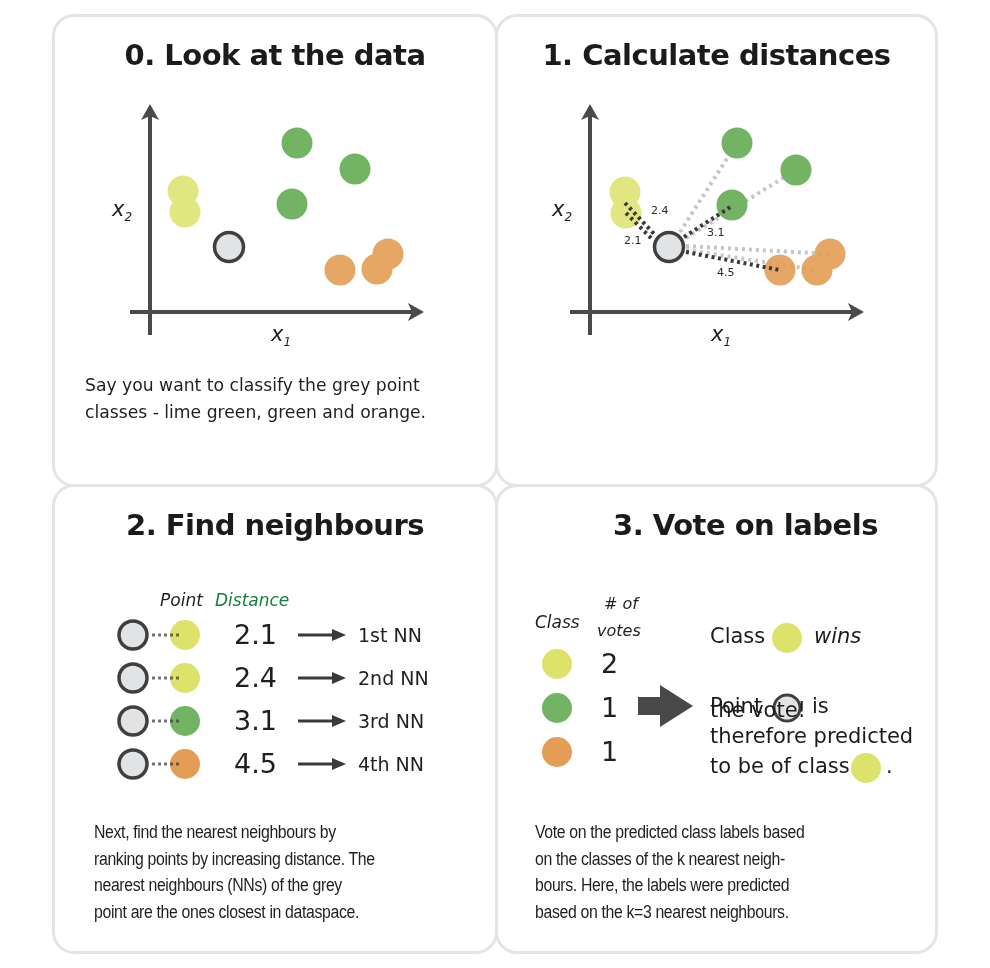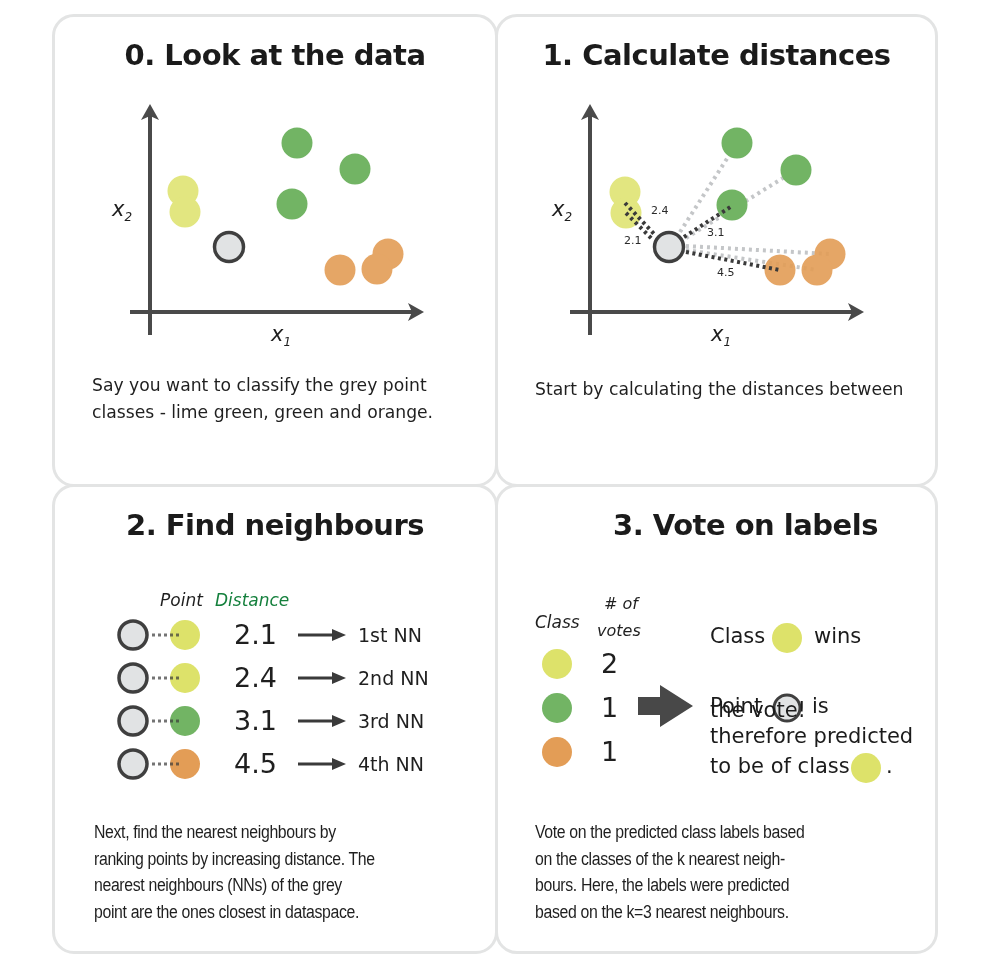--- a/index.html
+++ b/index.html
@@ -56,21 +56,21 @@
   <g opacity="0.9">
     <circle cx="340" cy="270" r="15.5" fill="#e39d56"></circle>
     <circle cx="388" cy="254" r="15.5" fill="#e39d56"></circle>
     <circle cx="377" cy="269" r="15.5" fill="#e39d56"></circle>
   </g>
   <circle cx="229" cy="247" r="14.5" fill="#e1e3e4" stroke="#3f3f3f" stroke-width="3.5"></circle>
 </svg>
 <div style="position:absolute; left:112px; top:197px; font-size:21px; font-style:italic;"><span>x</span><sub style="font-size:12px;">2</sub></div>
 <div style="position:absolute; left:271px; top:322px; font-size:21px; font-style:italic;"><span>x</span><sub style="font-size:12px;">1</sub></div>
 
-<div class="desc" style="left:92px; top:372px;">
+<div class="desc" style="left:85px; top:372px;">
   <div>Say you want to classify the grey point</div>
   <div>classes - lime green, green and orange.</div>
 </div>
 
 <div class="title" style="left:495px; width:443px; right:auto; top:38px;">1. Calculate distances</div>
 
 <svg width="990" height="968">
   <g>
     <line x1="590" y1="335" x2="590" y2="114" stroke="#4a4a4a" stroke-width="4"></line>
     <path d="M581,120 L590,104 L599,120 L590,116 Z" fill="#4a4a4a"></path>
@@ -109,21 +109,20 @@
     <text x="651" y="214">2.4</text>
     <text x="624" y="244">2.1</text>
     <text x="707" y="236">3.1</text>
     <text x="717" y="276">4.5</text>
   </g>
 </svg>
 <div style="position:absolute; left:552px; top:197px; font-size:21px; font-style:italic;"><span>x</span><sub style="font-size:12px;">2</sub></div>
 <div style="position:absolute; left:711px; top:322px; font-size:21px; font-style:italic;"><span>x</span><sub style="font-size:12px;">1</sub></div>
 
 <div class="desc" style="left:535px; top:376px;">
-  <div>Start by calculating the distances between</div>
 </div>
 
 <div class="title" style="left:52px; width:446px; right:auto; top:508px;">2. Find neighbours</div>
 
 <div style="position:absolute; left:160px; top:590px; font-size:17px; font-style:italic; color:#1f1f1f;">Point</div>
 <div style="position:absolute; left:215px; top:590px; font-size:17px; font-style:italic; color:#15803d;">Distance</div>
 
 <svg width="990" height="968">
   <g>
     <circle cx="133" cy="635" r="14" fill="#e1e3e4" stroke="#3f3f3f" stroke-width="3.5"></circle>
@@ -186,21 +185,21 @@
   <circle cx="787" cy="638" r="15" fill="#dde26a"></circle>
   <circle cx="787" cy="708" r="13" fill="#e1e3e4" stroke="#3f3f3f" stroke-width="3"></circle>
   <circle cx="866" cy="768" r="15" fill="#dde26a"></circle>
 </svg>
 
 <div style="position:absolute; left:601px; top:648px; font-size:27px;">2</div>
 <div style="position:absolute; left:601px; top:692px; font-size:27px;">1</div>
 <div style="position:absolute; left:601px; top:736px; font-size:27px;">1</div>
 
 <div class="inline-text" style="left:710px; top:624px;">Class</div>
-<div class="inline-text" style="left:814px; top:624px;">wins</div>
+<div class="inline-text" style="left:814px; top:624px;font-style:italic;">wins</div>
 <div class="inline-text" style="left:710px; top:654px;margin-top:44px;">the vote!</div>
 <div class="inline-text" style="left:710px; top:694px;">Point</div>
 <div class="inline-text" style="left:812px; top:694px;">is</div>
 <div class="inline-text" style="left:710px; top:724px;">therefore predicted</div>
 <div class="inline-text" style="left:710px; top:754px;">to be of class</div>
 <div class="inline-text" style="left:886px; top:754px;">.</div>
 
 <div class="desc cond" style="left:535px; top:819px;">
   <div>Vote on the predicted class labels based</div>
   <div>on the classes of the k nearest neigh-</div>

